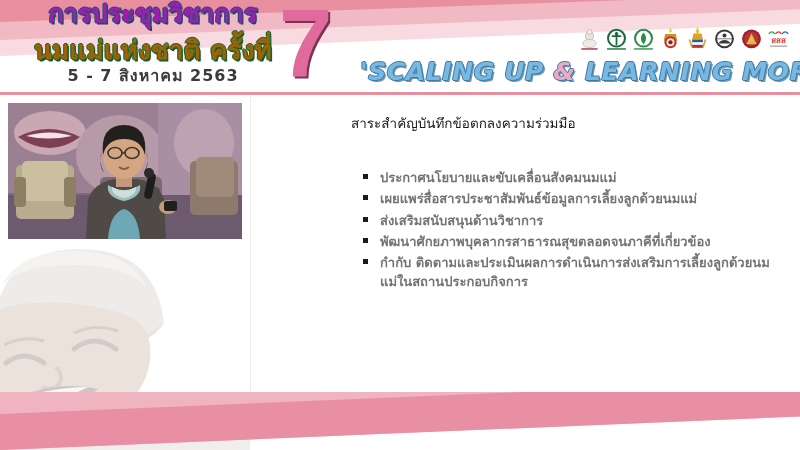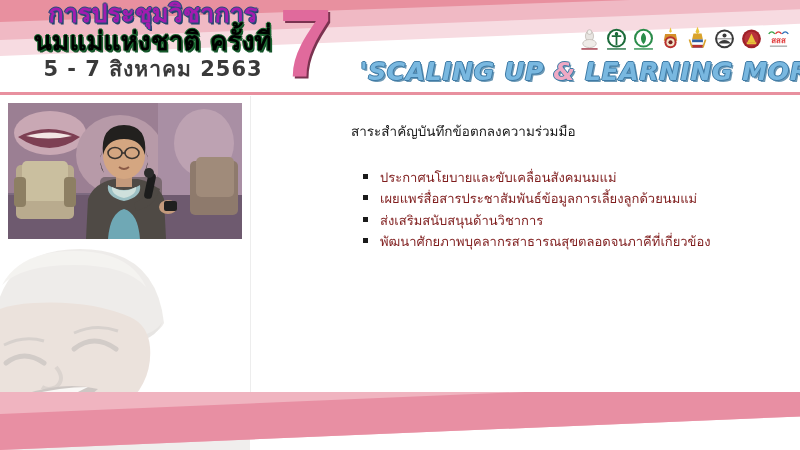--- a/index.html
+++ b/index.html
@@ -51,32 +51,32 @@
   .t-line1{
     font-size:25px;font-weight:bold;color:#a21caf;
     letter-spacing:.2px;
     text-shadow:
       -1.2px 0 0 #2b4f7a, 1.2px 0 0 #2b4f7a,
       0 -1.2px 0 #2b4f7a, 0 1.2px 0 #2b4f7a,
       1.6px 1.6px 0 #23406b;
     white-space:nowrap;
   }
   .t-line2{
-    margin-top:2px;
-    font-size:26px;font-weight:bold;color:#000000;
+    margin-top:11px;
+    font-size:26px;font-weight:bold;color:#a16207;
     letter-spacing:.2px;
     text-shadow:
       -1.2px 0 0 #1d6b33, 1.2px 0 0 #1d6b33,
       0 -1.2px 0 #1d6b33, 0 1.2px 0 #1d6b33,
       1.6px 1.6px 0 #14522a;
     white-space:nowrap;
   }
   .t-date{
     margin-top:5px;
-    font-size:21px;font-weight:bold;color:#3a3a3a;
+    font-size:16px;font-weight:bold;color:#3a3a3a;
     letter-spacing:1px;white-space:nowrap;
   }
 
   
   .big-seven{
     position:absolute;left:279px;top:-4px;z-index:5;
     font-size:96px;font-weight:bold;line-height:1;
     color:#e06a9c;
     text-shadow:2px 2px 0 #7a3350;
     font-family:"Liberation Sans",sans-serif;
@@ -118,31 +118,32 @@
     position:absolute;left:250px;top:96px;width:1px;height:330px;
     background:#ededed;
   }
 
   
   .content{
     position:absolute;left:255px;top:95px;width:545px;height:310px;
   }
   .lead{
     position:absolute;left:96px;top:17px;width:430px;
-    font-size:13.5px;color:#1a1a1a;line-height:1.65;margin-top:8px;
+    font-size:13.5px;color:#1a1a1a;line-height:1.65;
   }
   .bullets{
     position:absolute;left:108px;top:74px;width:420px;
     margin:0;padding:0;list-style:none;
   }
   .bullets li{
     position:relative;
     padding-left:17px;
-    font-size:13px;color:#7f1d1d;line-height:1.45;
+    font-size:13px;color:#737373;line-height:1.45;
     margin-bottom:2.5px;
+    font-weight:bold;
   }
   .bullets li .sq{
     position:absolute;left:0;top:5px;
     width:5px;height:5px;background:#1a1a1a;display:block;
   }
 
   
   .wedge{
     position:absolute;left:0;bottom:0;width:800px;height:58px;
     overflow:hidden;
@@ -344,20 +345,24 @@
         <span>เผยแพร่สื่อสารประชาสัมพันธ์ข้อมูลการเลี้ยงลูกด้วยนมแม่</span>
       </li>
       <li>
         <span class="sq"></span>
         <span>ส่งเสริมสนับสนุนด้านวิชาการ</span>
       </li>
       <li>
         <span class="sq"></span>
         <span>พัฒนาศักยภาพบุคลากรสาธารณสุขตลอดจนภาคีที่เกี่ยวข้อง</span>
       </li>
+      <li>
+        <span class="sq"></span>
+        <span>กำกับ ติดตามและประเมินผลการดำเนินการส่งเสริมการเลี้ยงลูกด้วยนมแม่ในสถานประกอบกิจการ</span>
+      </li>
     </ul>
   </div>
 
   <div class="wedge">
     <div class="wedge-light"></div>
     <div class="wedge-dark"></div>
   </div>
 
 </div>
 

